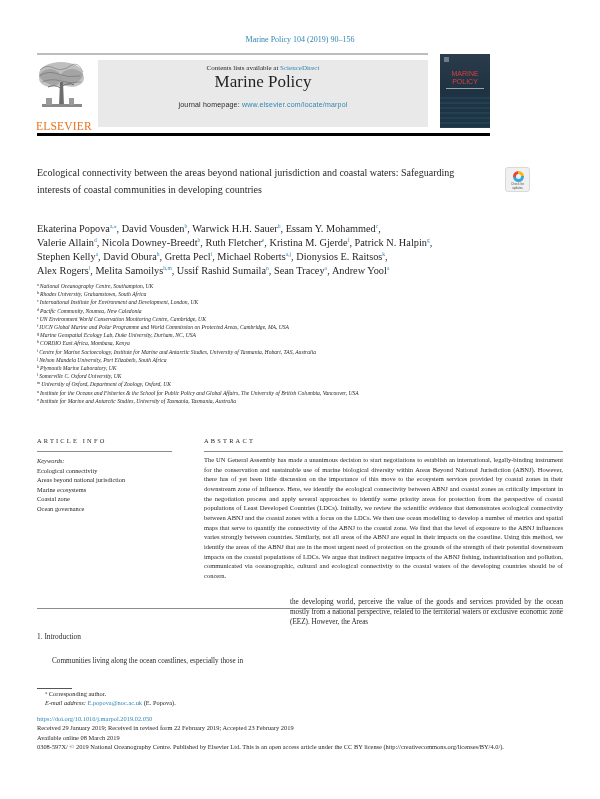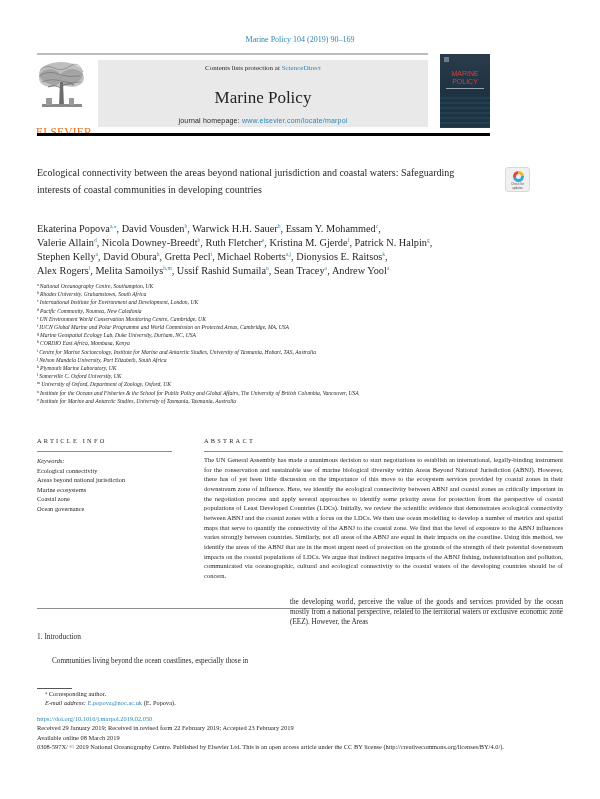--- a/index.html
+++ b/index.html
@@ -7,25 +7,25 @@
   body { position: relative; font-family: "Liberation Serif", "DejaVu Serif", serif; color: #231f20; }
   a, .link { color: #2f86b3; text-decoration: none; margin-top: 43px; }
 
   .journal-ref { position: absolute; top: 35px; left: 0; width: 600px; text-align: center; font-size: 8px; color: #2f86b3; }
 
   .topline { position: absolute; top: 53px; left: 37px; width: 391px; height: 2px; background: #bdbdbd; }
   .thickline { position: absolute; top: 133px; left: 37px; width: 453px; height: 3px; background: #000; }
 
   .logo { position: absolute; top: 60px; left: 36px; width: 52px; height: 70px; }
   .logo .tree { width: 50px; height: 52px; }
-  .logo .wordmark { font-family: "Liberation Serif", serif; font-size: 11.5px; color: #e9711c; letter-spacing: 0.2px; line-height: 12px; margin-top: 10px; }
+  .logo .wordmark { font-family: "Liberation Serif", serif; font-size: 11.5px; color: #e9711c; letter-spacing: 0.2px; line-height: 12px; margin-top: 4px; }
 
   .masthead { position: absolute; top: 60px; left: 98px; width: 330px; height: 67px; background: #e9e9e9; text-align: center; }
   .masthead .contents { font-size: 7px; margin-top: 4px; color: #231f20; }
-  .masthead .jtitle { font-size: 17px; margin-top: 16px; color: #231f20; }
+  .masthead .jtitle { font-size: 17px; margin-top: 0; color: #231f20; }
   .masthead .homepage { font-family: "Liberation Sans", sans-serif; font-size: 7px; margin-top: 9px; letter-spacing: 0.2px; color: #231f20; }
 
   .cover { position: absolute; top: 54px; left: 440px; width: 50px; height: 74px; background: linear-gradient(180deg, #2b3c4c 0%, #1f3343 45%, #1b2e3e 100%); overflow: hidden; }
   .cover .ctitle { position: absolute; top: 16px; left: 0; width: 100%; text-align: center; font-family: "Liberation Sans", sans-serif; font-size: 7px; line-height: 8px; color: #d9403a; font-weight: normal; }
   .cover .csub { position: absolute; top: 34px; left: 6px; width: 38px; height: 1px; background: #9aa6b0; }
   .cover .cbadge { position: absolute; top: 3px; left: 4px; width: 5px; height: 5px; background: #6e7b86; }
   .cover .waves { position: absolute; top: 40px; left: 0; width: 100%; height: 34px; background: repeating-linear-gradient(180deg, #1d3446 0px, #1d3446 3px, #24404f 3px, #24404f 5px); }
 
   .title { position: absolute; top: 164px; left: 37px; width: 430px; font-size: 10px; line-height: 17px; color: #231f20; }
   .crossmark { position: absolute; top: 167px; left: 505px; width: 25px; height: 25px; border-radius: 3px; background: #f0f0f0; border: 1px solid #d9d9d9; }
@@ -56,21 +56,21 @@
   .fn-rule { position: absolute; top: 688px; left: 37px; width: 35px; height: 1px; background: #555; }
   .footnotes { position: absolute; top: 689px; left: 45px; font-size: 6.4px; line-height: 9.4px; color: #231f20; }
   .footnotes .emlabel { font-style: italic; }
   .footnotes sup { font-size: 4.5px; vertical-align: 2px; line-height: 0; }
 
   .bottom { position: absolute; top: 714px; left: 37px; width: 526px; font-size: 6.4px; line-height: 9.4px; color: #231f20; }
 </style>
 </head>
 <body>
 
-<div class="journal-ref">Marine Policy 104 (2019) 90–169</div>
+<div class="journal-ref">Marine Policy 104 (2019) 90–156</div>
 
 <div class="topline"></div>
 
 <div class="logo">
   <svg class="tree" viewBox="0 0 50 52">
     <rect x="0" y="0" width="50" height="52" fill="#ffffff"></rect>
     <g fill="#8a8a8a">
       <ellipse cx="25" cy="14" rx="22" ry="12" opacity="0.55"></ellipse>
       <ellipse cx="14" cy="18" rx="11" ry="9" opacity="0.5"></ellipse>
       <ellipse cx="36" cy="18" rx="12" ry="9" opacity="0.5"></ellipse>
@@ -85,21 +85,21 @@
     <path d="M26 26 Q33 22 38 25" stroke="#6d6d6d" stroke-width="1" fill="none"></path>
     <rect x="6" y="44" width="40" height="3" fill="#8a8a8a"></rect>
     <rect x="10" y="38" width="6" height="7" fill="#9a9a9a"></rect>
     <rect x="33" y="38" width="5" height="7" fill="#9a9a9a"></rect>
   </svg>
   <div class="wordmark">ELSEVIER</div>
 </div>
 
 <div class="masthead">
   <div class="contents">
-    <span>Contents lists protection at </span><a class="link">ScienceDirect</a>
+    <span>Contents lists available at </span><a class="link">ScienceDirect</a>
   </div>
   <div class="jtitle">Marine Policy</div>
   <div class="homepage">
     <span>journal homepage: </span><a class="link">www.elsevier.com/locate/marpol</a>
   </div>
 </div>
 
 <div class="cover">
   <div class="cbadge"></div>
   <div class="ctitle">
@@ -149,21 +149,21 @@
   <div>Coastal zone</div>
   <div>Ocean governance</div>
 </div>
 
 <div class="abs-head">ABSTRACT</div>
 <div class="abs-rule"></div>
 <div class="abstract">The UN General Assembly has made a unanimous decision to start negotiations to establish an international, legally-binding instrument for the conservation and sustainable use of marine biological diversity within Areas Beyond National Jurisdiction (ABNJ). However, there has of yet been little discussion on the importance of this move to the ecosystem services provided by coastal zones in their downstream zone of influence. Here, we identify the ecological connectivity between ABNJ and coastal zones as critically important in the negotiation process and apply several approaches to identify some priority areas for protection from the perspective of coastal populations of Least Developed Countries (LDCs). Initially, we review the scientific evidence that demonstrates ecological connectivity between ABNJ and the coastal zones with a focus on the LDCs. We then use ocean modelling to develop a number of metrics and spatial maps that serve to quantify the connectivity of the ABNJ to the coastal zone. We find that the level of exposure to the ABNJ influences varies strongly between countries. Similarly, not all areas of the ABNJ are equal in their impacts on the coastline. Using this method, we identify the areas of the ABNJ that are in the most urgent need of protection on the grounds of the strength of their potential downstream impacts on the coastal populations of LDCs. We argue that indirect negative impacts of the ABNJ fishing, industrialisation and pollution, communicated via oceanographic, cultural and ecological connectivity to the coastal waters of the developing countries should be of concern.</div>
 <div class="abs-bottom"></div>
 
 <div class="intro-head">1.  Introduction</div>
-<div class="intro-left">Communities living beyond the ocean coastlines, especially those in</div>
+<div class="intro-left">Communities living along the ocean coastlines, especially those in</div>
 <div class="intro-right">the developing world, perceive the value of the goods and services provided by the ocean mostly from a national perspective, related to the territorial waters or exclusive economic zone (EEZ). However, the Areas</div>
 
 <div class="fn-rule"></div>
 <div class="footnotes">
   <div>
     <sup>⁎</sup>
     <span>Corresponding author.</span>
   </div>
   <div>
     <span class="emlabel">E-mail address:</span>

